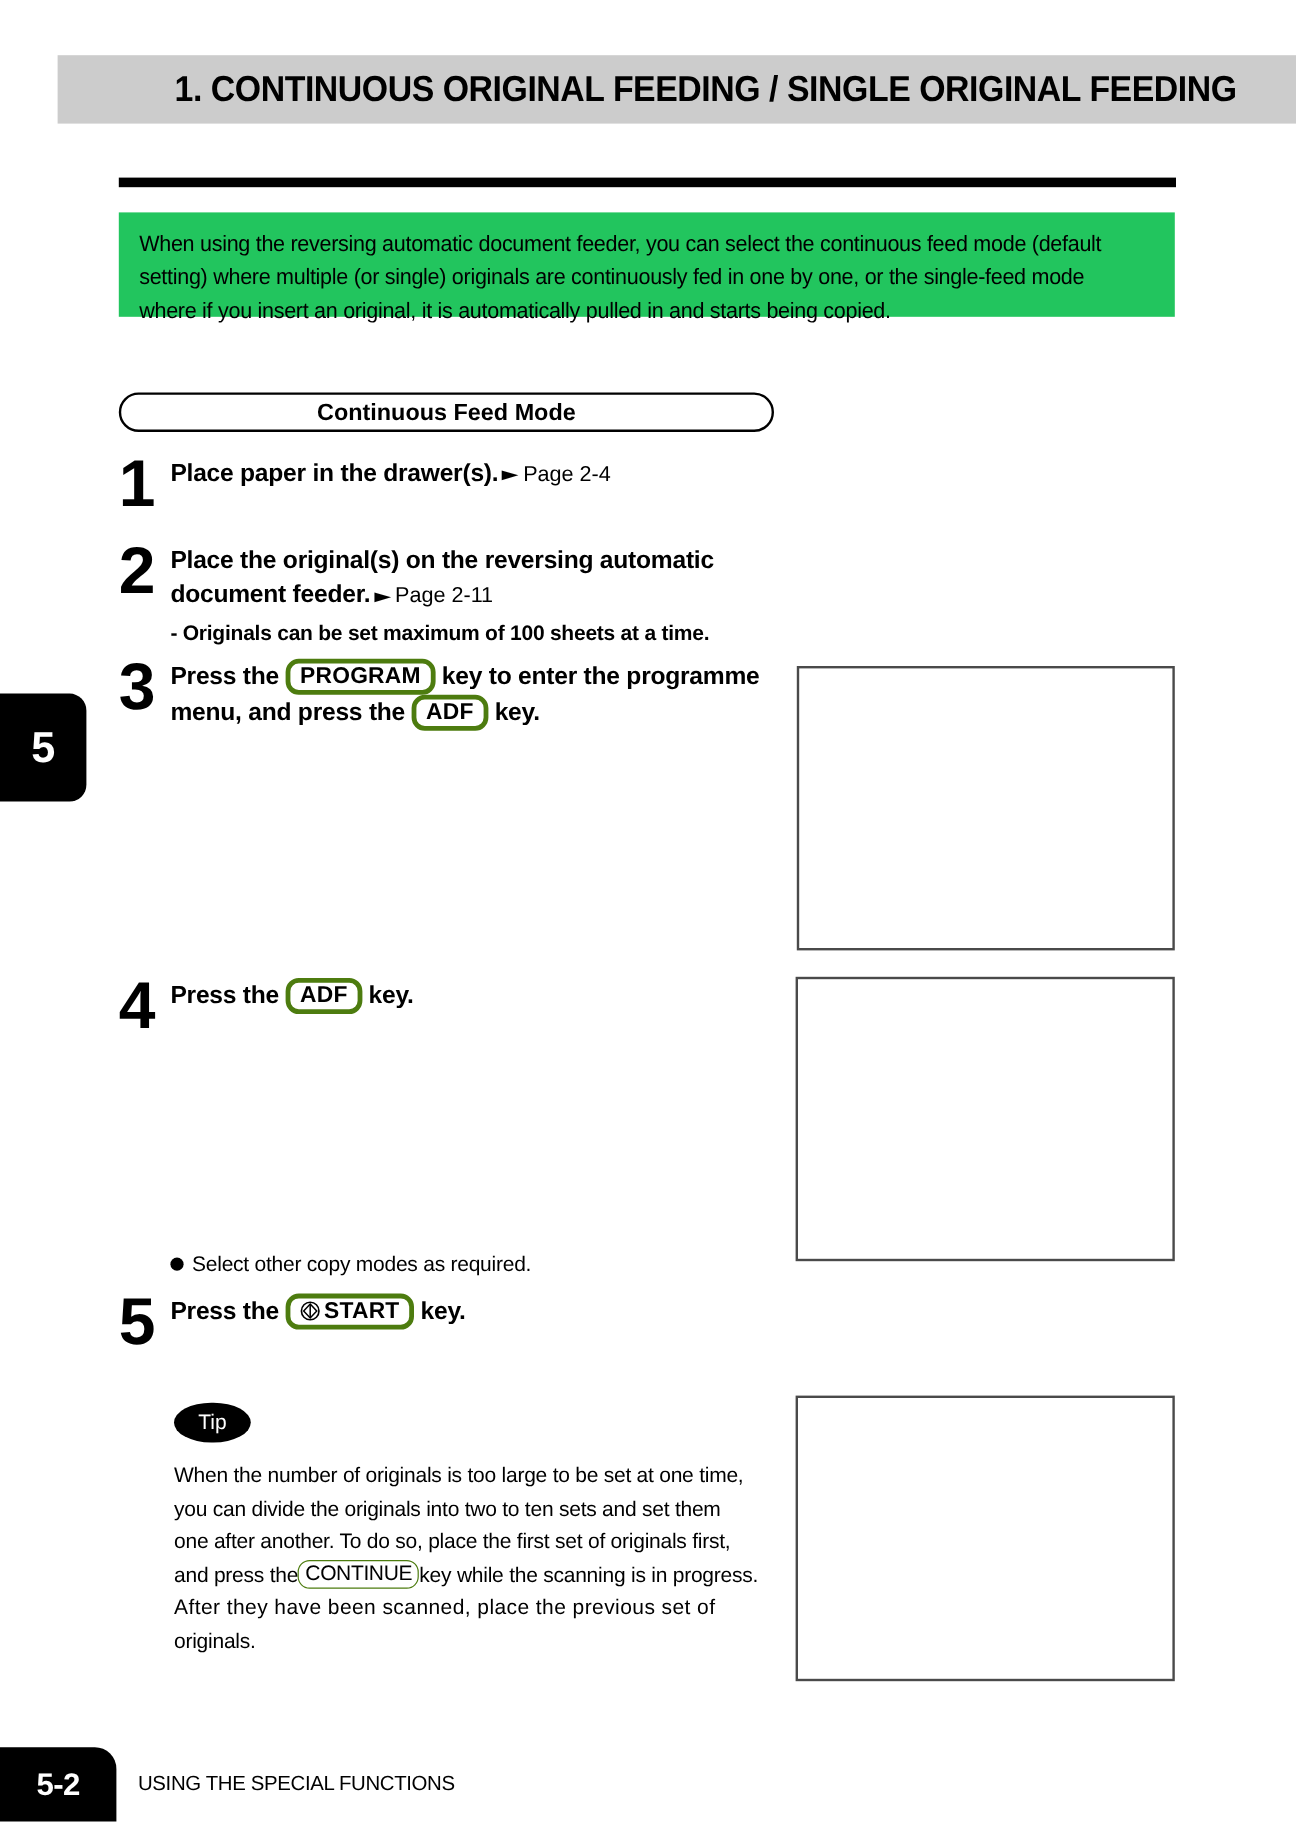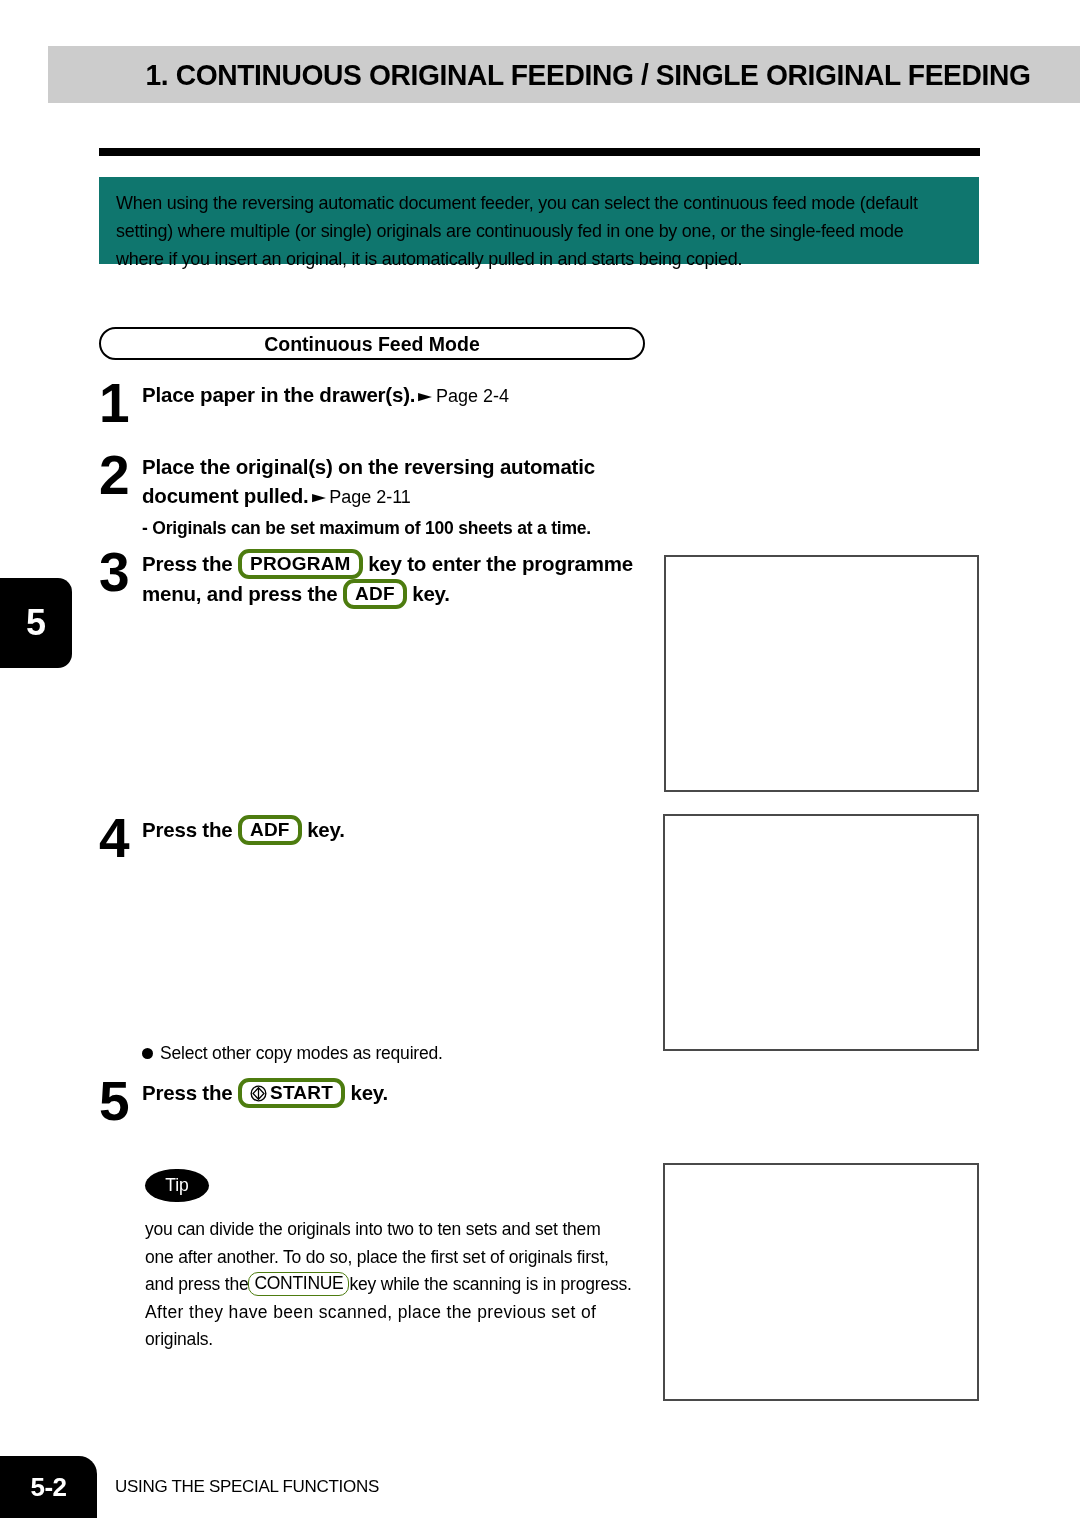--- a/index.html
+++ b/index.html
@@ -52,21 +52,21 @@
     background: #000;
   }
 
   
   .intro-box {
     position: absolute;
     left: 99px;
     top: 177px;
     width: 880px;
     height: 87px;
-    background: #0f766e;
+    background: #22c55e;
   }
   .intro-text {
     position: absolute;
     left: 17px;
     top: 12px;
     width: 848px;
     font-size: 18.5px;
     line-height: 28px;
     letter-spacing: -0.25px;
     transform: scaleX(0.97);
@@ -314,21 +314,21 @@
   </div>
 </div>
 
 <div class="step" style="left:99px; top:452px; width:560px;">
   <div class="step-num">2</div>
   <div class="step-body" style="width:510px;">
     <div class="step-head">
       <span>Place  the  original(s)  on  the  reversing  automatic</span>
     </div>
     <div class="step-head">
-      <span>document pulled.</span><span class="arrow-glyph">►</span><span class="pageref">Page 2-11</span>
+      <span>document feeder.</span><span class="arrow-glyph">►</span><span class="pageref">Page 2-11</span>
     </div>
     <div class="subnote">- Originals can be set maximum of 100 sheets at a time.</div>
   </div>
 </div>
 
 <div class="step" style="left:99px; top:549px; width:570px;">
   <div class="step-num">3</div>
   <div class="step-body" style="width:520px;">
     <div class="step-head">
       <span>Press the</span>
@@ -370,20 +370,21 @@
 </div>
 
 <div class="bullet-note">
   <span class="bullet-dot"></span><span>Select other copy modes as required.</span>
 </div>
 
 <div class="tip-badge">
   <div class="tip-badge-label">Tip</div>
 </div>
 <div class="tip-text">
+  <span class="line">When the number of originals is too large to be set at one time,</span>
   <span class="line">you can divide the originals into two to ten sets and set them</span>
   <span class="line">one after another.  To do so, place the first set of originals first,</span>
   <span class="line"><span>and press the</span><span class="key thin">CONTINUE</span><span>key while the scanning is in progress.</span></span>
   <span class="line spread">After they have been scanned, place the previous set of</span>
   <span class="line">originals.</span>
 </div>
 
 <div class="illus" style="left:664px; top:555px; width:315px; height:237px;"></div>
 <div class="illus" style="left:663px; top:814px; width:316px; height:237px;"></div>
 <div class="illus" style="left:663px; top:1163px; width:316px; height:238px;"></div>

